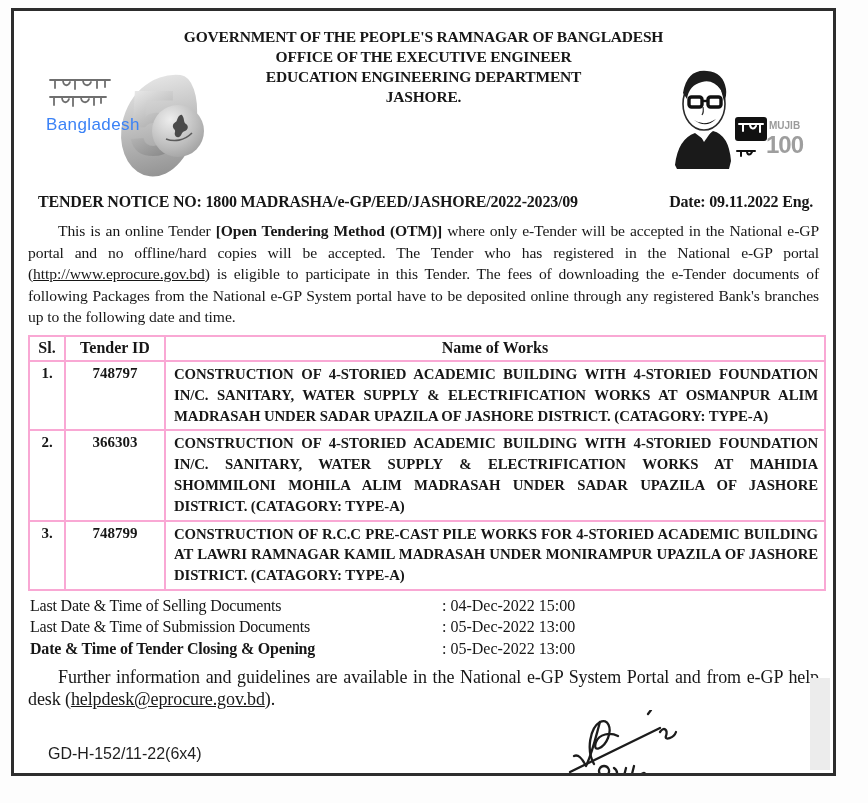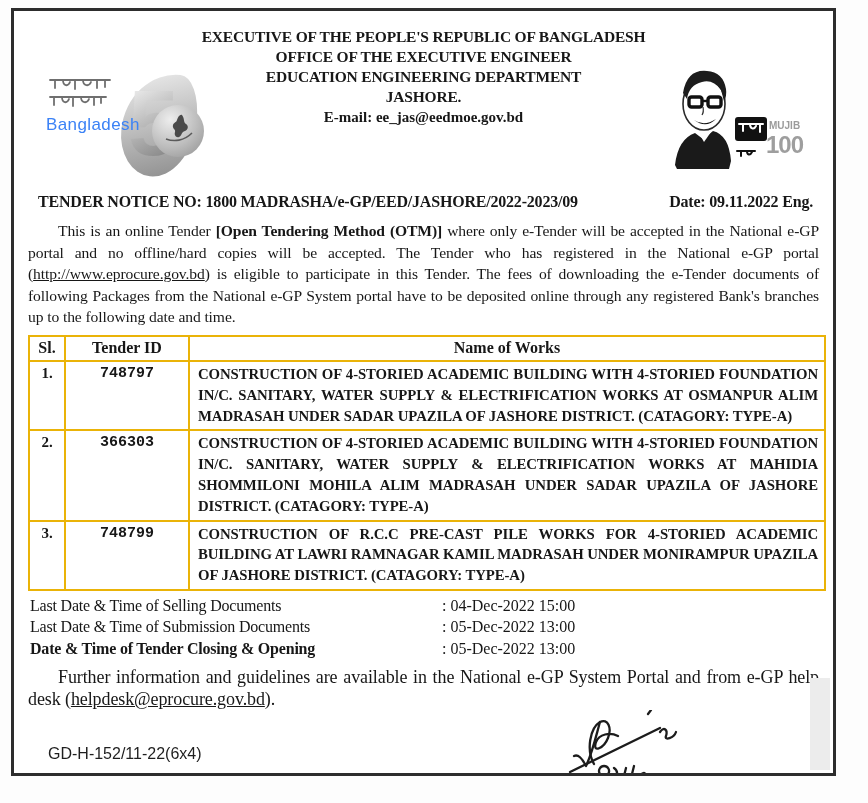--- a/index.html
+++ b/index.html
@@ -42,24 +42,24 @@
       margin:8px 6px 0 10px; font-weight:700; font-size:16px; letter-spacing:-0.2px; }
 
   
   .intro { margin:9px 0 0 0; font-size:15.6px; line-height:21.6px; text-align:justify;
       text-indent:30px; letter-spacing:-0.1px; }
   .b { font-weight:700; }
   .u { text-decoration:underline; }
 
   
   table.works { width:798px; margin:7px auto 0 auto; border-collapse:collapse; }
-  table.works th, table.works td { border:2px solid #eab308; vertical-align:top; }
+  table.works th, table.works td { border:2px solid #f9a8d4; vertical-align:top; }
   table.works th { font-size:16px; font-weight:700; padding:2px 4px 3px 4px; }
   td.c-sl { width:36px; text-align:center; font-weight:700; font-size:15px; padding-top:3px; }
-  td.c-id { width:124px; text-align:center; font-weight:700; font-size:15px; padding-top:3px;font-family:Liberation Mono, monospace; }
+  td.c-id { width:100px; text-align:center; font-weight:700; font-size:15px; padding-top:3px; }
   td.c-work { text-align:justify; font-weight:700; font-size:14.8px; line-height:20.8px;
       padding:2px 6px 3px 8px; letter-spacing:-0.1px; }
 
   
   .deadlines { margin:4px 0 0 2px; font-size:16px; line-height:21.5px; }
   .dl-row { display:grid; grid-template-columns:412px 1fr; }
   .dl-row .lab { letter-spacing:-0.2px; }
   .dl-row.bold .lab { font-weight:700; }
 
   .further { margin:7px 0 0 0; font-size:18px; line-height:22px; text-align:justify;
@@ -143,25 +143,24 @@
                 <path d="M78,94 v5"></path>
                 <path d="M84,94 c0,4 3,5 5,1"></path>
             </g>
             <text x="106" y="72" font-family="Liberation Sans, sans-serif" font-size="10" font-weight="700" fill="#9b9b9b">MUJIB</text>
             <text x="103" y="96" font-family="Liberation Sans, sans-serif" font-size="24" font-weight="700" fill="#9e9e9e" letter-spacing="-1">100</text>
           </g>
         </svg>
       </div>
 
       <div class="hdr-center">
-        <div class="gov-line">EXECUTIVE OF THE PEOPLE'S REPUBLIC OF BANGLADESH</div>
+        <div class="gov-line">GOVERNMENT OF THE PEOPLE'S RAMNAGAR OF BANGLADESH</div>
         <div class="gov-line">OFFICE OF THE EXECUTIVE ENGINEER</div>
         <div class="gov-line">EDUCATION ENGINEERING DEPARTMENT</div>
         <div class="gov-line">JASHORE.</div>
-        <div class="email-line">E-mail: ee_jas@eedmoe.gov.bd</div>
       </div>
     </div>
 
     <div class="notice-row">
       <span>TENDER NOTICE NO: 1800 MADRASHA/e-GP/EED/JASHORE/2022-2023/09</span>
       <span>Date: 09.11.2022 Eng.</span>
     </div>
 
     <p class="intro"><span>This is an online Tender </span><span class="b">[Open Tendering Method (OTM)]</span><span> where only e-Tender will be accepted in the National e-GP portal and no offline/hard copies will be accepted. The Tender who has registered in the National e-GP portal (</span><span class="u">http://www.eprocure.gov.bd</span><span>) is eligible to participate in this Tender. The fees of downloading the e-Tender documents of following Packages from the National e-GP System portal have to be deposited online through any registered Bank's branches up to the following date and time.</span></p>
 

